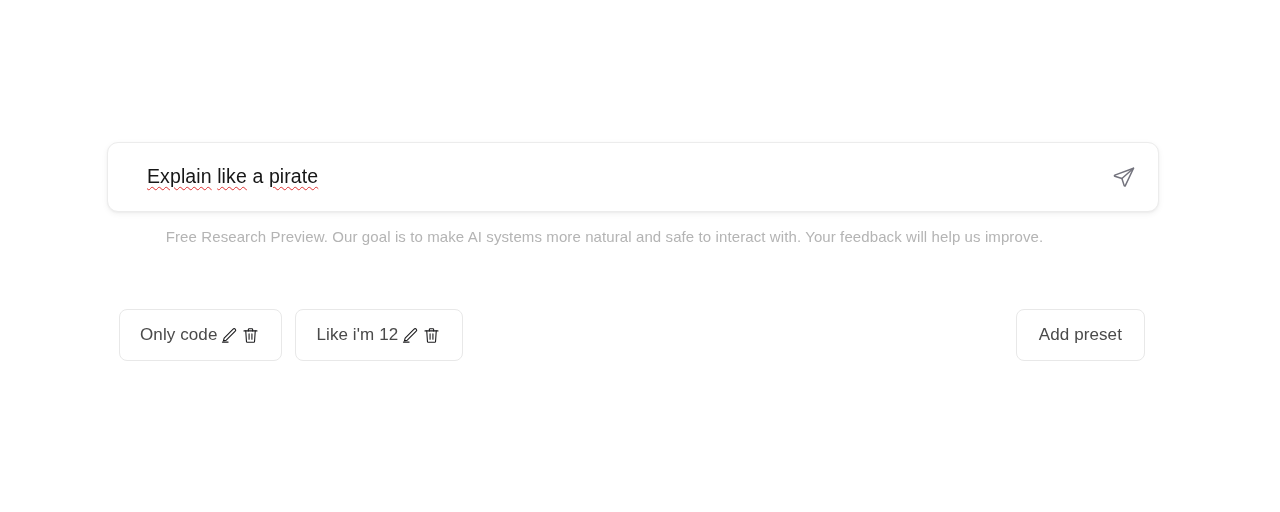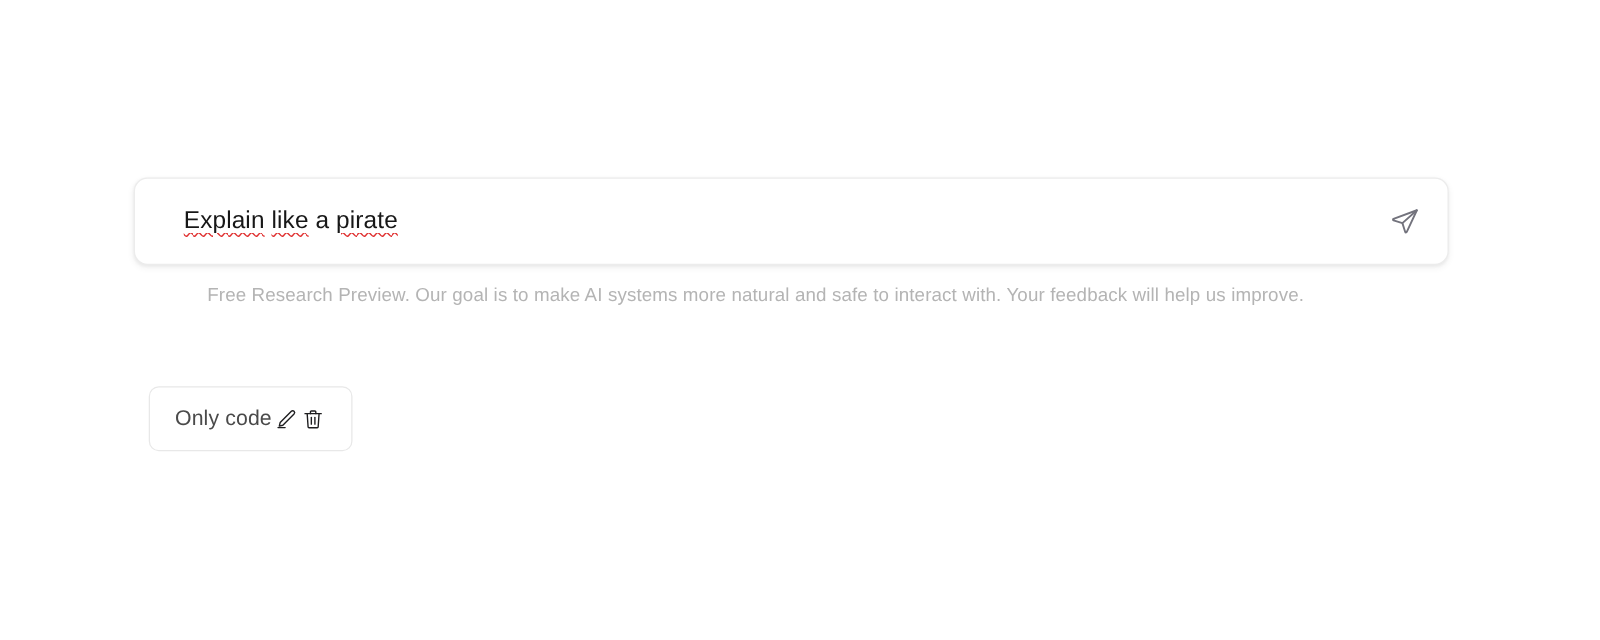--- a/index.html
+++ b/index.html
@@ -225,20 +225,43 @@
               <path d="M3.8 6.2h16.4"></path>
               <path d="M9.3 6.2V4.4c0-.5.4-.9.9-.9h3.6c.5 0 .9.4.9.9v1.8"></path>
               <path d="M6 6.2l.9 13.3c0 .6.5 1 1 1h8.2c.6 0 1-.4 1-1L18 6.2"></path>
               <path d="M10.2 10v6.8"></path>
               <path d="M13.8 10v6.8"></path>
             </svg>
           </span>
         </button>
       </div>
 
+      <div class="chip">
+        <span class="chip-label">Like i'm 12</span>
+        <button class="icon-btn">
+          <span>
+            <svg width="19" height="19" viewBox="0 0 24 24" fill="none" stroke="#1d1d1f" stroke-width="1.4" stroke-linecap="round" stroke-linejoin="round">
+              <path d="M17.8 3.9a1.9 1.9 0 0 1 2.7 2.7L9.2 17.9l-3.6.9.9-3.6L17.8 3.9z"></path>
+              <path d="M4.3 20.3h7.2"></path>
+            </svg>
+          </span>
+        </button>
+        <button class="icon-btn">
+          <span>
+            <svg width="19" height="19" viewBox="0 0 24 24" fill="none" stroke="#1d1d1f" stroke-width="1.4" stroke-linecap="round" stroke-linejoin="round">
+              <path d="M3.8 6.2h16.4"></path>
+              <path d="M9.3 6.2V4.4c0-.5.4-.9.9-.9h3.6c.5 0 .9.4.9.9v1.8"></path>
+              <path d="M6 6.2l.9 13.3c0 .6.5 1 1 1h8.2c.6 0 1-.4 1-1L18 6.2"></path>
+              <path d="M10.2 10v6.8"></path>
+              <path d="M13.8 10v6.8"></path>
+            </svg>
+          </span>
+        </button>
+      </div>
 
 
     </div>
 
+    <div class="add-preset">Add preset</div>
 
   </div>
 
 </div>
 
 </body></html>

